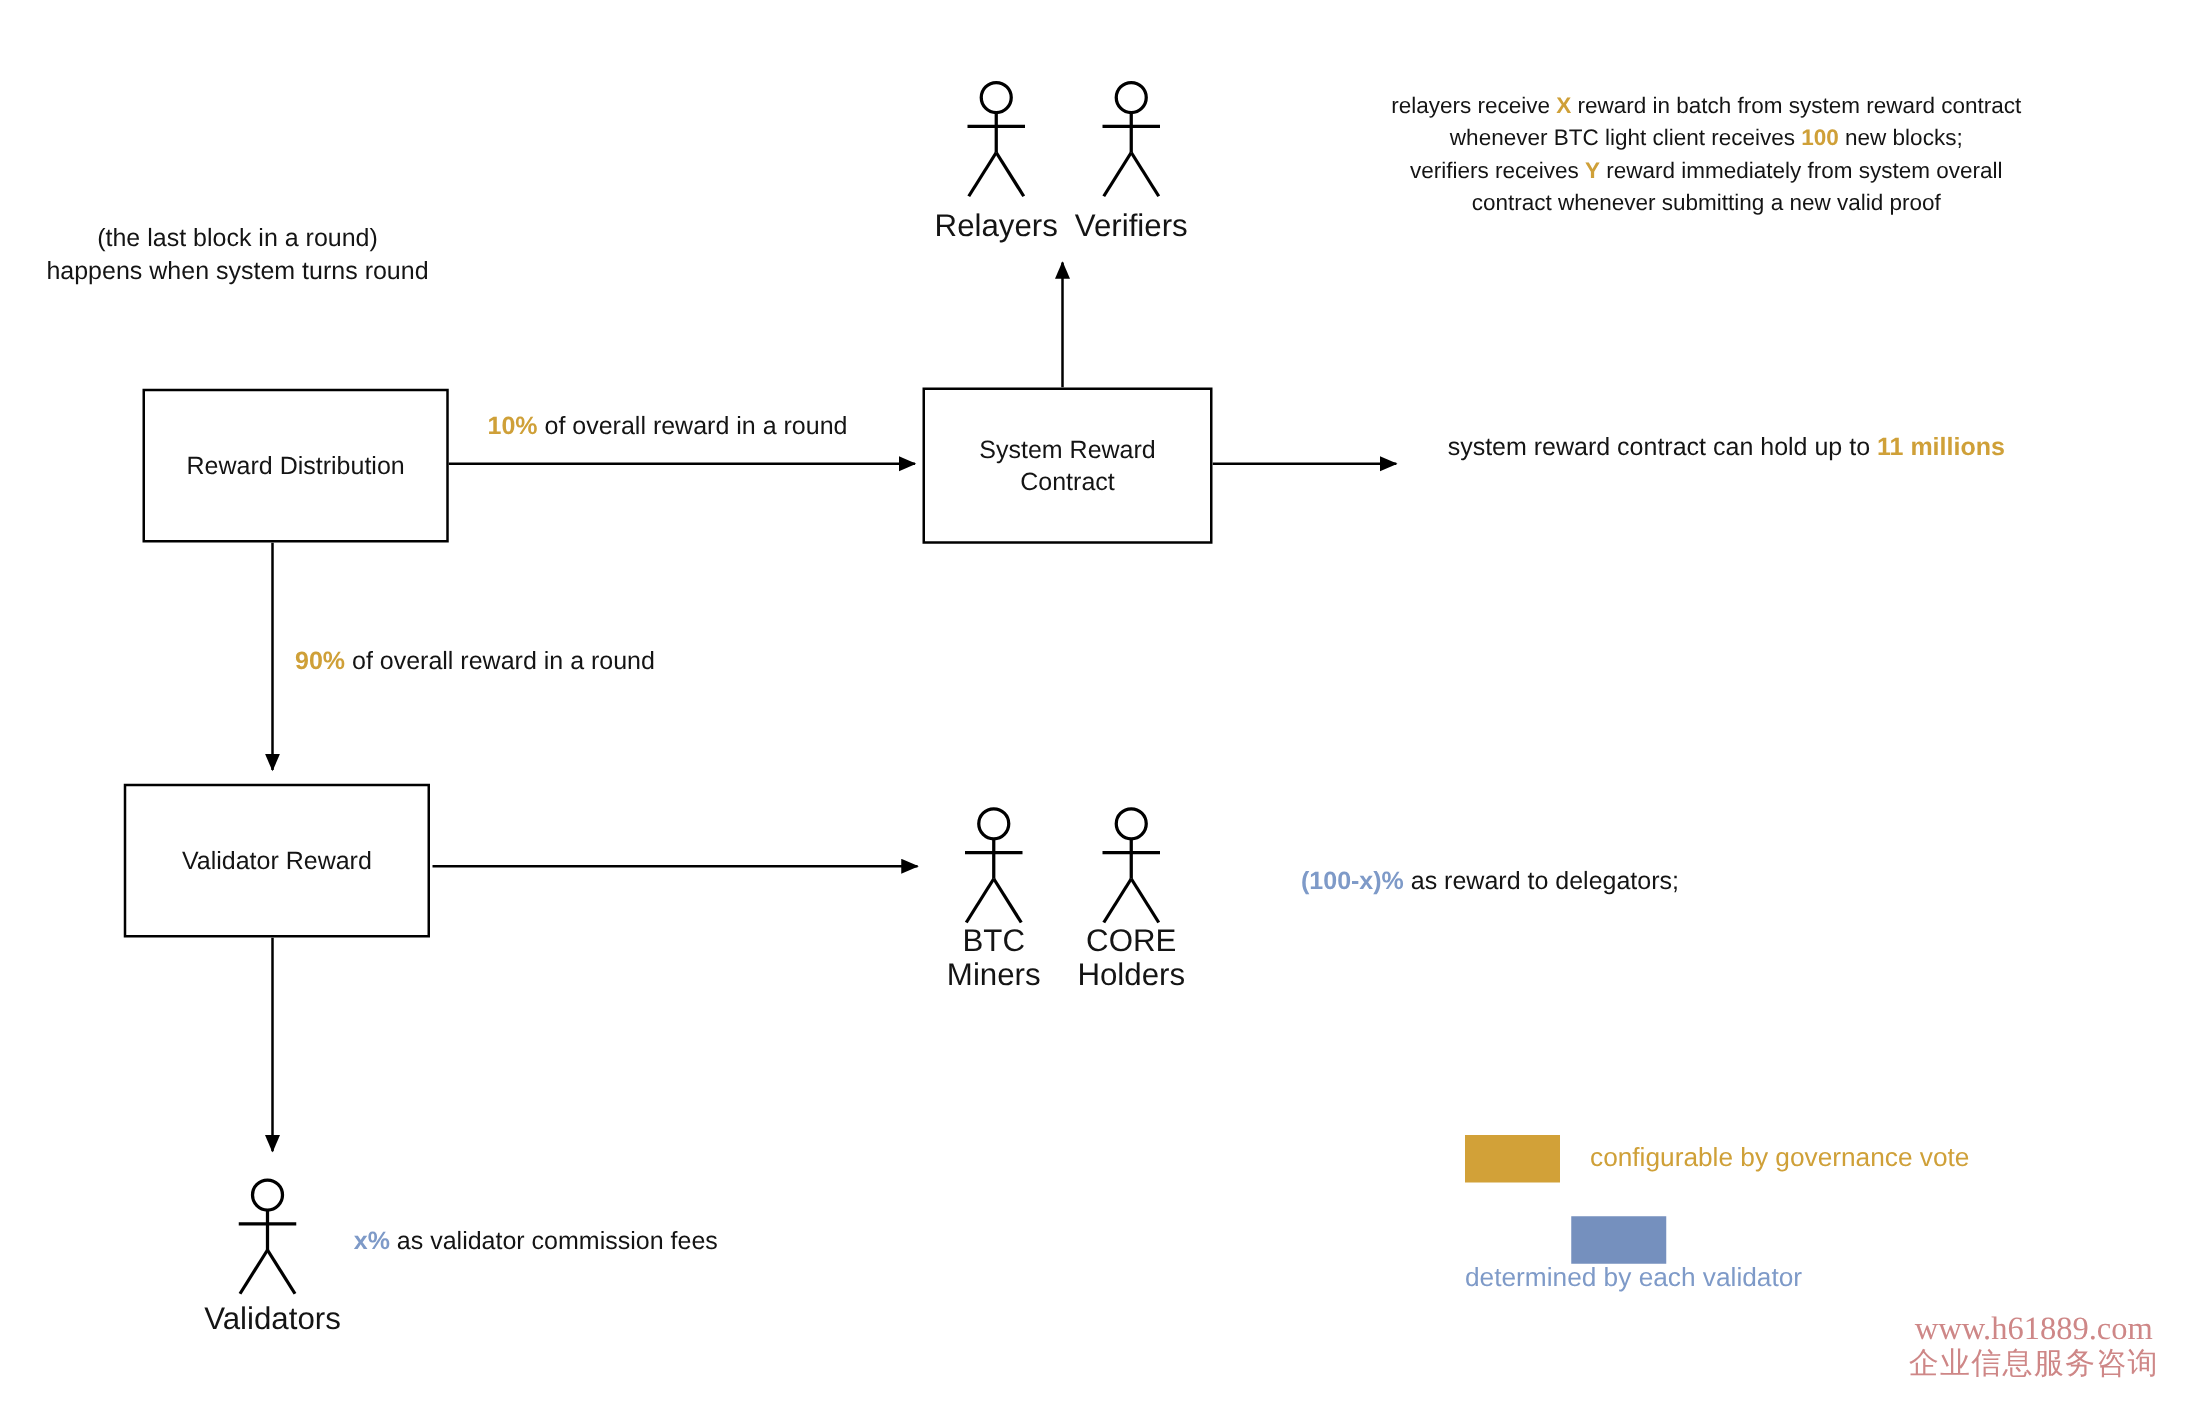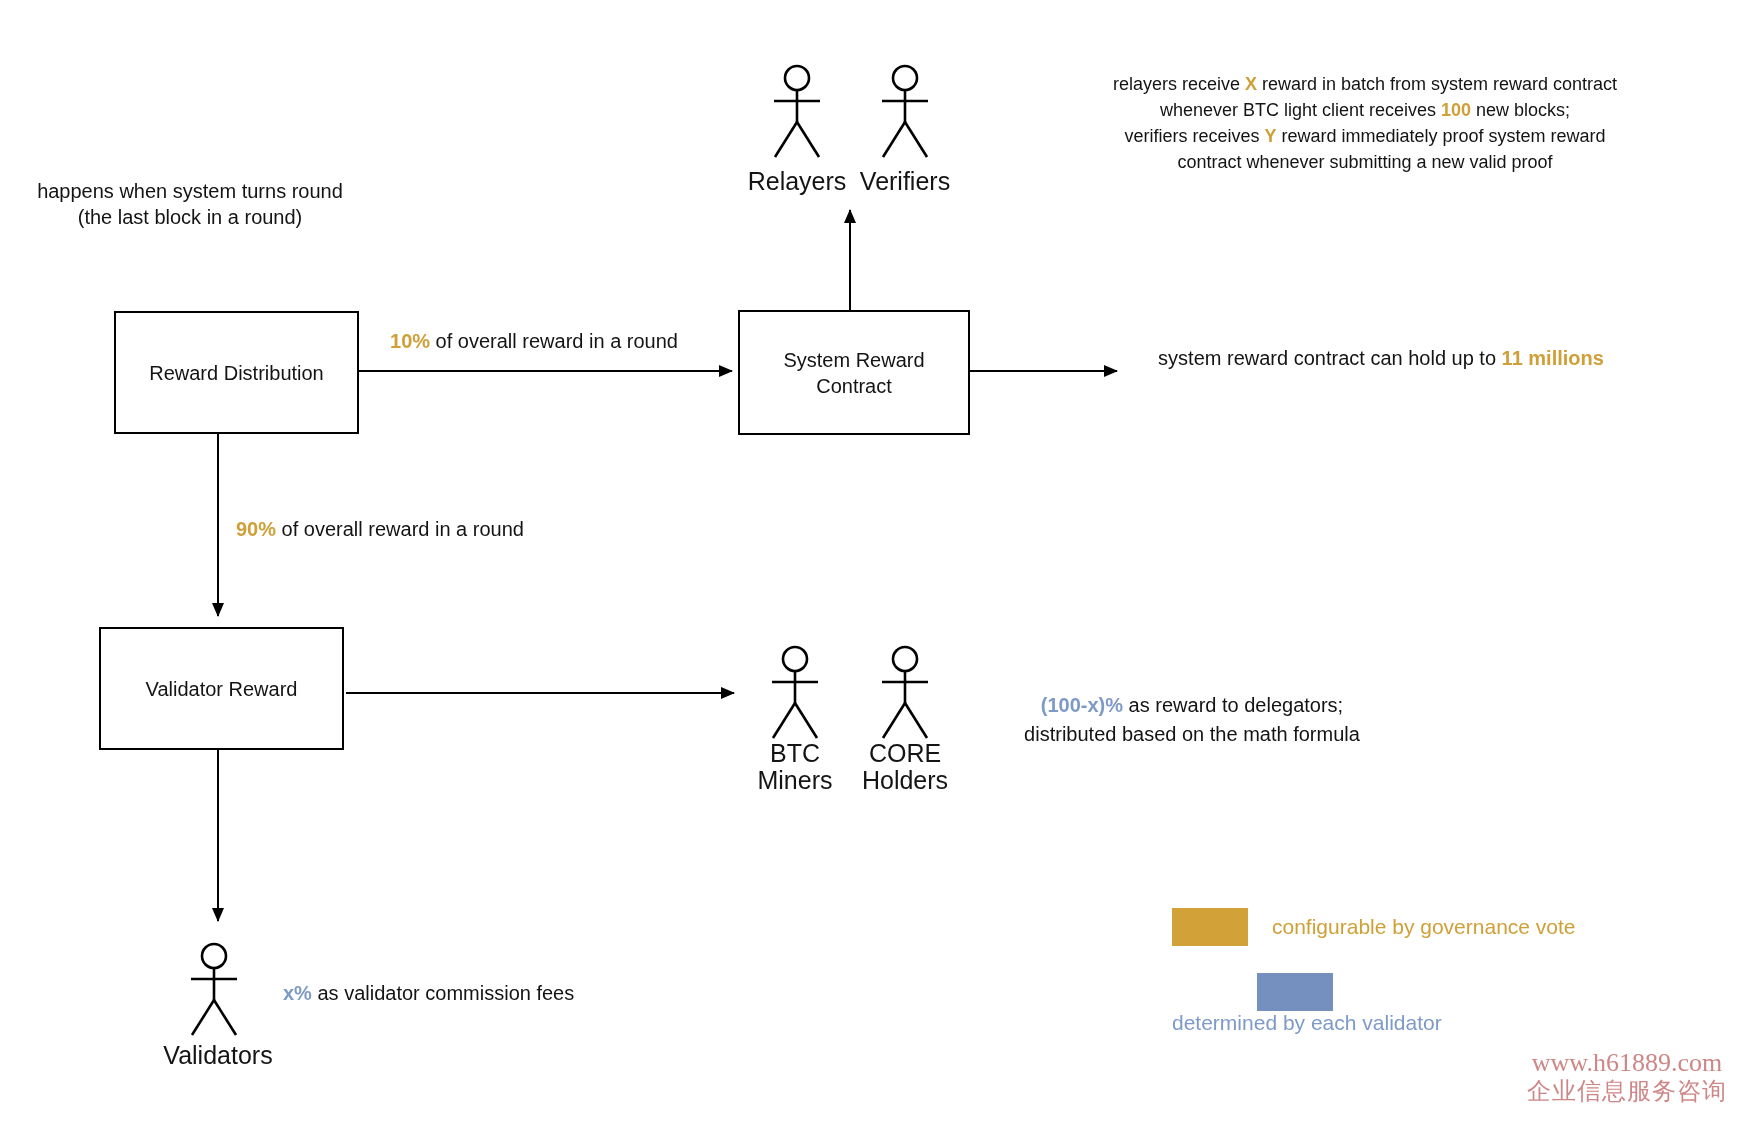--- a/index.html
+++ b/index.html
@@ -58,22 +58,22 @@
   </g>
 
   <use href="#actor" x="767" y="64" width="60" height="96"></use>
   <use href="#actor" x="875" y="64" width="60" height="96"></use>
   <use href="#actor" x="765" y="645" width="60" height="96"></use>
   <use href="#actor" x="875" y="645" width="60" height="96"></use>
   <use href="#actor" x="184" y="942" width="60" height="96"></use>
 </svg>
 
 <div class="note" style="left:20px;top:178px;width:340px;font-size:20px;">
+  <div>(the last block in a round)</div>
   <div>happens when system turns round</div>
-  <div>(the last block in a round)</div>
 </div>
 
 <div class="node" style="left:114px;top:311px;width:241px;height:119px;">
   <span>Reward Distribution</span>
 </div>
 
 <div class="node" style="left:738px;top:310px;width:228px;height:121px;">
   <span style="display:inline-block;width:160px;">System Reward Contract</span>
 </div>
 
@@ -103,36 +103,35 @@
 <div class="actor-label" style="left:158px;top:1042px;width:120px;">Validators</div>
 
 <div class="note" style="left:1015px;top:71px;width:700px;">
   <div>
     <span>relayers receive </span><span class="gold">X</span><span> reward in batch from system reward contract</span>
   </div>
   <div>
     <span>whenever BTC light client receives </span><span class="gold">100</span><span> new blocks;</span>
   </div>
   <div>
-    <span>verifiers receives </span><span class="gold">Y</span><span> reward immediately proof system reward</span>
+    <span>verifiers receives </span><span class="gold">Y</span><span> reward immediately from system overall</span>
   </div>
   <div>contract whenever submitting a new valid proof</div>
 </div>
 
 <div class="note-20" style="left:1131px;top:345px;width:500px;">
   <div>
     <span>system reward contract can hold up to </span><span class="gold">11 millions</span>
   </div>
 </div>
 
 <div class="note-20" style="left:892px;top:691px;width:600px;line-height:29px;">
   <div>
     <span class="blue">(100-x)%</span><span> as reward to delegators;</span>
   </div>
-  <div>distributed based on the math formula</div>
 </div>
 
 <div class="edge-label" style="left:283px;top:982px;">
   <span class="blue">x%</span><span> as validator commission fees</span>
 </div>
 
 <div class="legend-row" style="left:1172px;top:908px;">
   <div class="legend-swatch" style="background:#D2A138;"></div>
   <div class="legend-text" style="color:#CFA038;">configurable by governance vote</div>
 </div>

